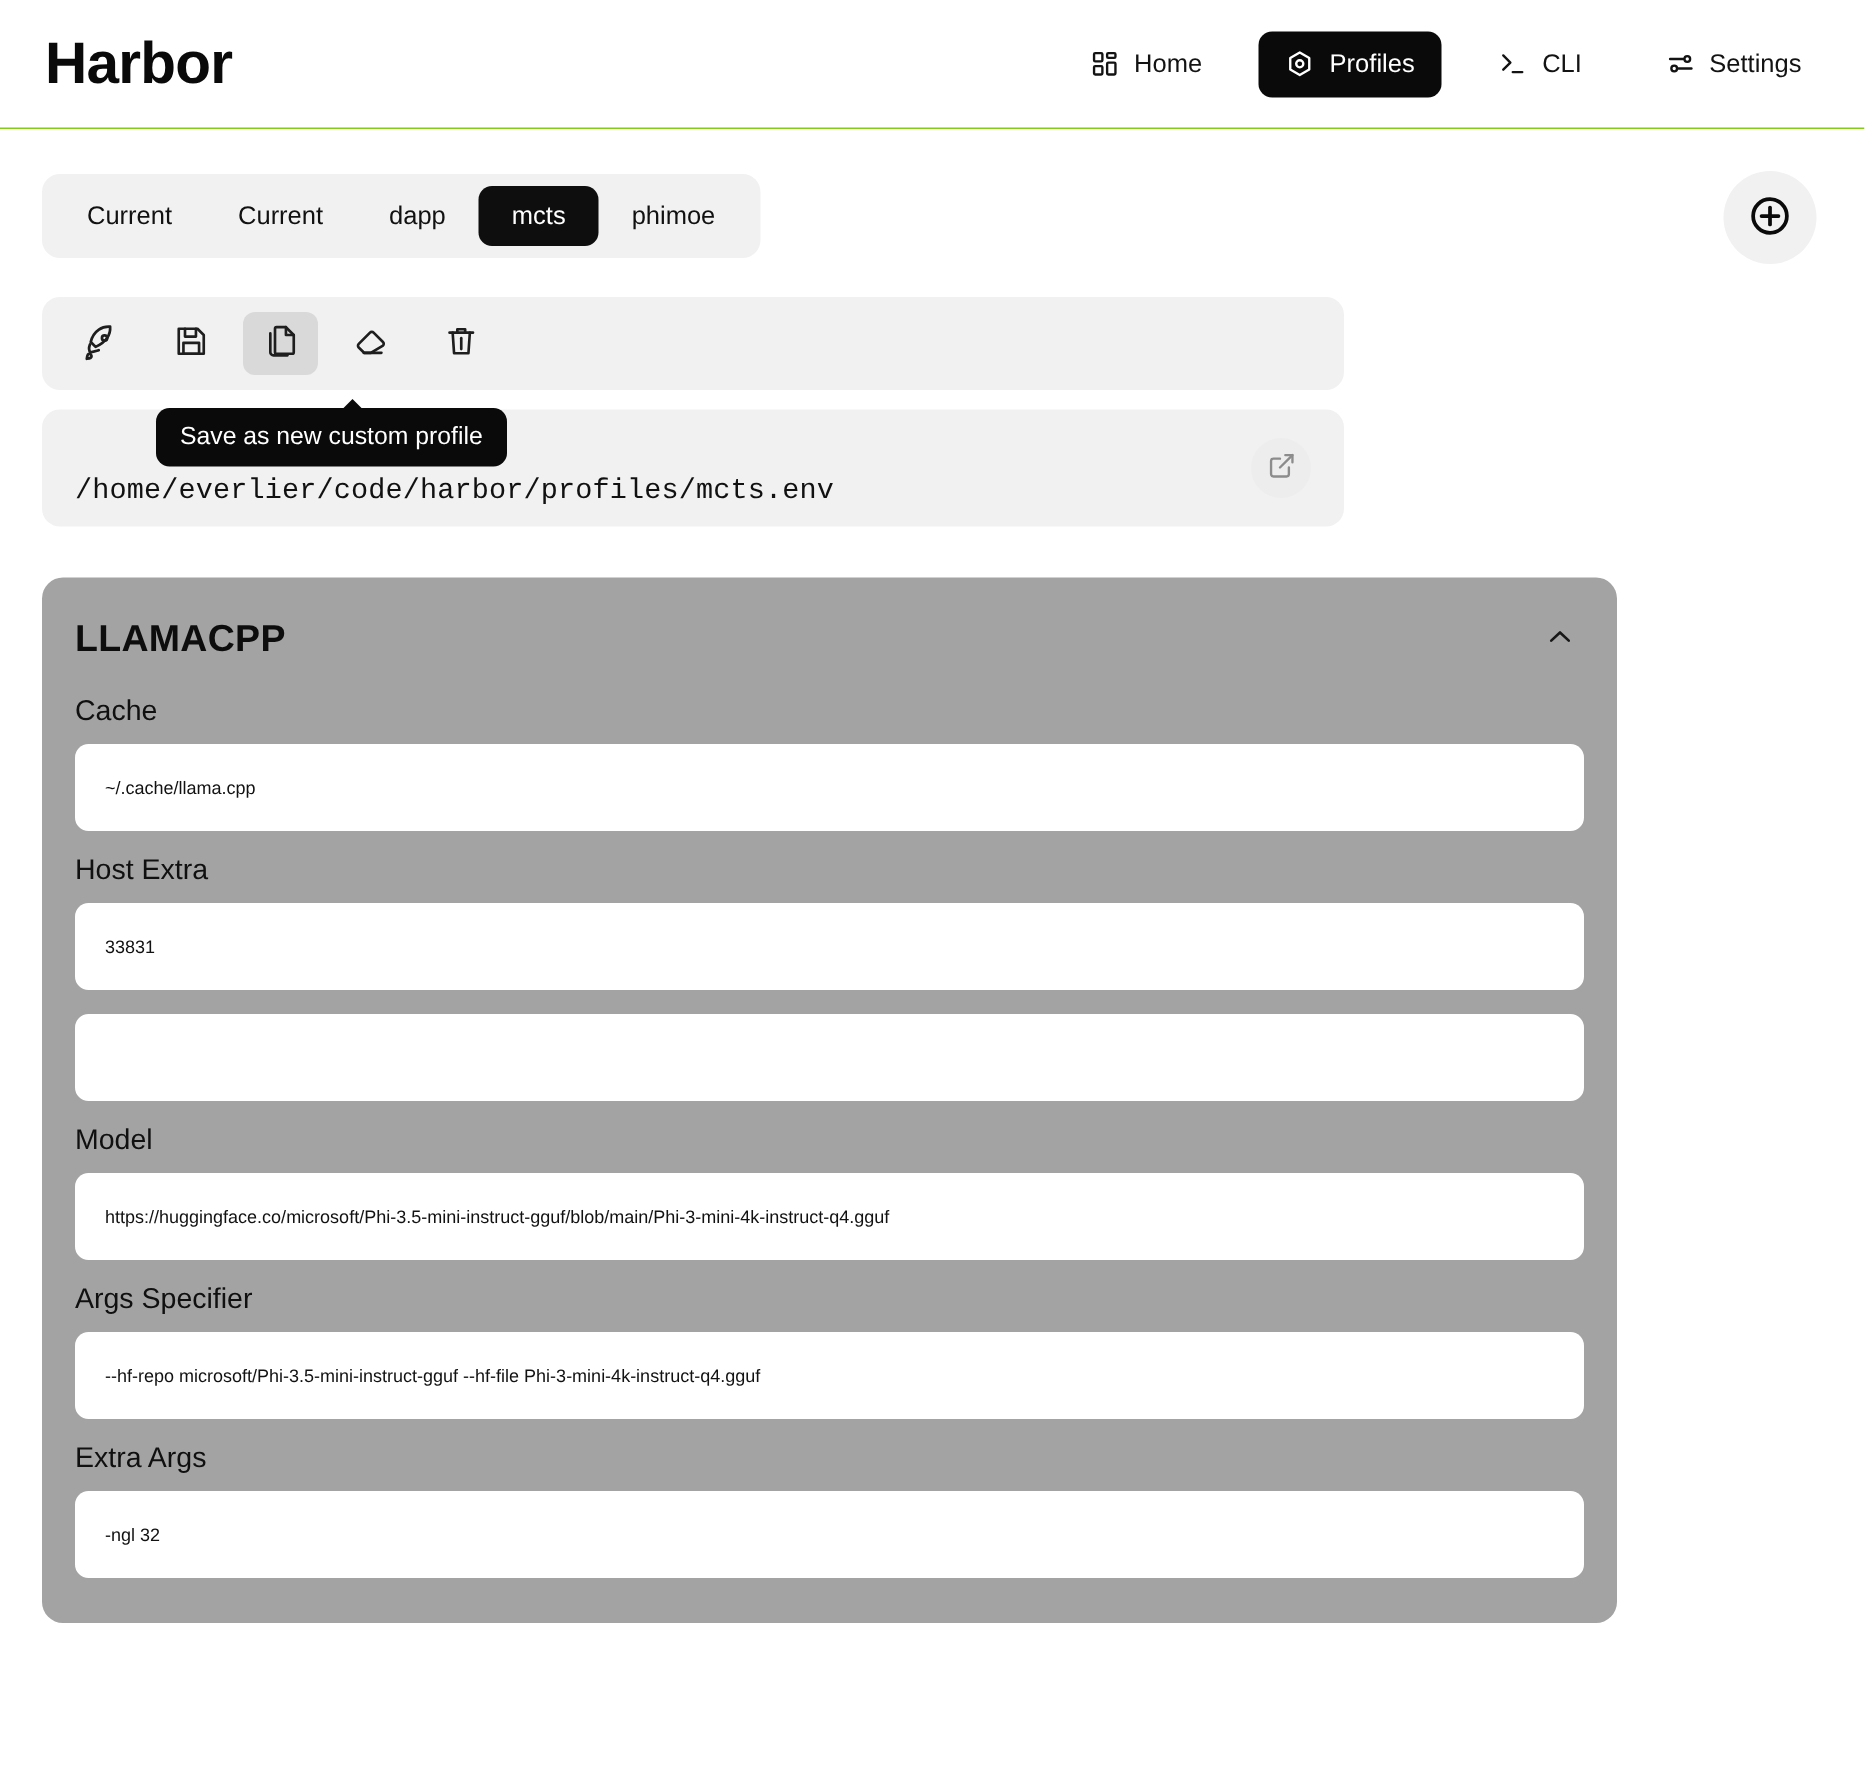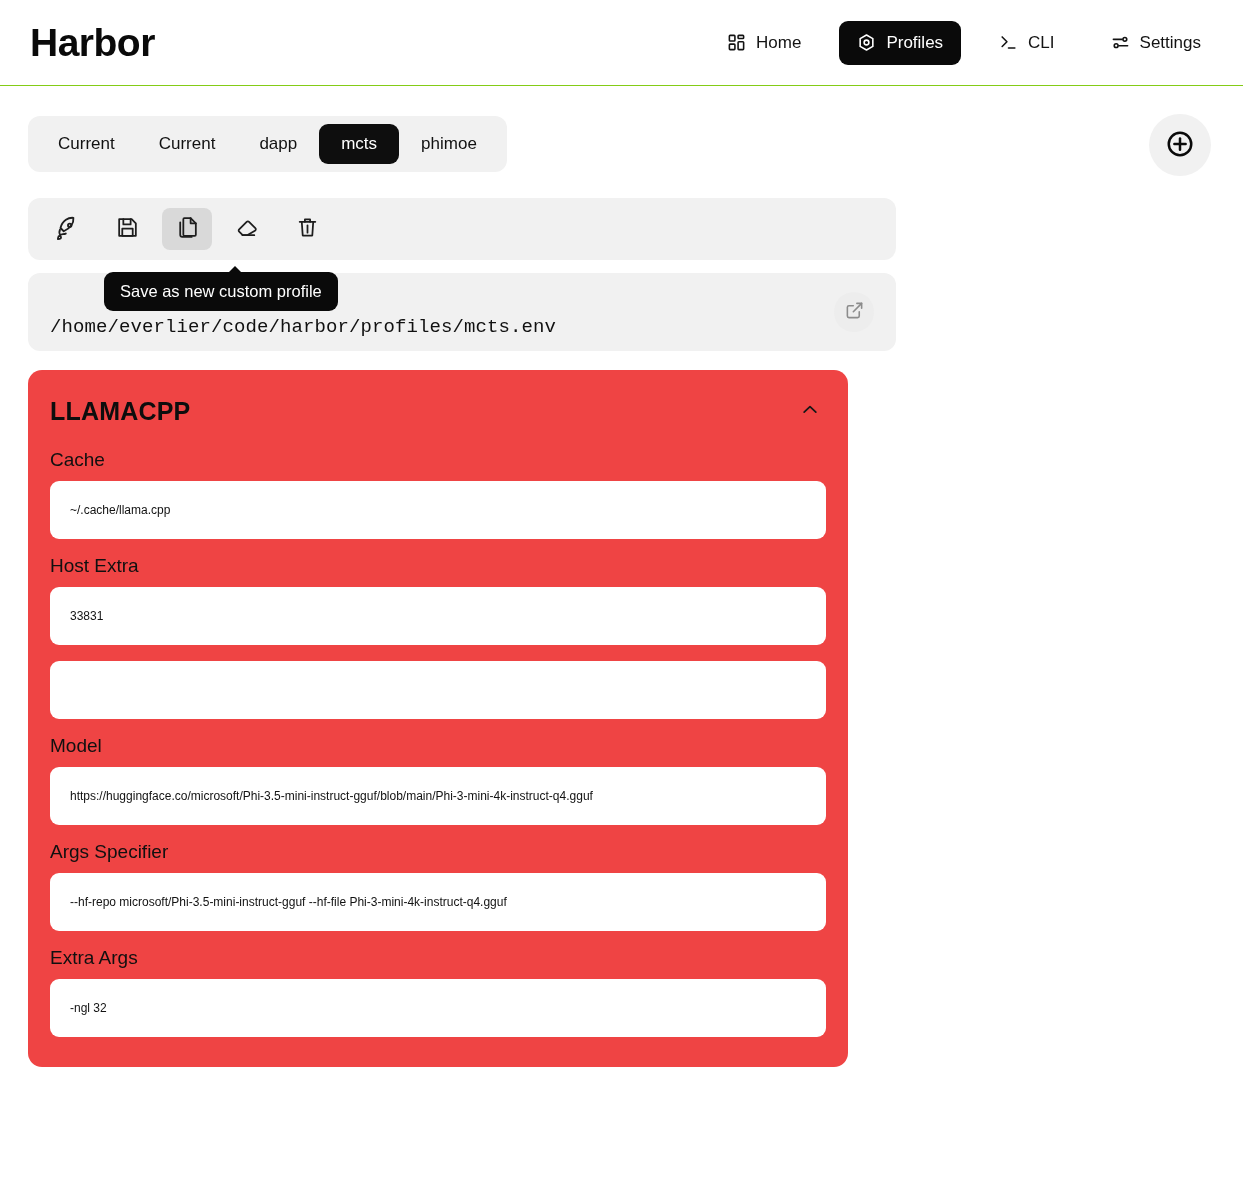--- a/index.html
+++ b/index.html
@@ -176,24 +176,24 @@
     border: none;
     display: flex;
     align-items: center;
     justify-content: center;
     cursor: pointer;
     color: #8c8c8c;
   }
 
   
   .section-card {
-    margin-top: 19px;
-    background: #ef4444;
+    margin-top: 34px;
+    background: #a3a3a3;
     border-radius: 14px;
-    width: 820px;
+    width: 1050px;
     padding: 24px 22px 30px 22px;
   }
   .section-head {
     display: flex;
     align-items: center;
     justify-content: space-between;
     margin-bottom: 20px;
     cursor: pointer;
   }
   .section-title {

